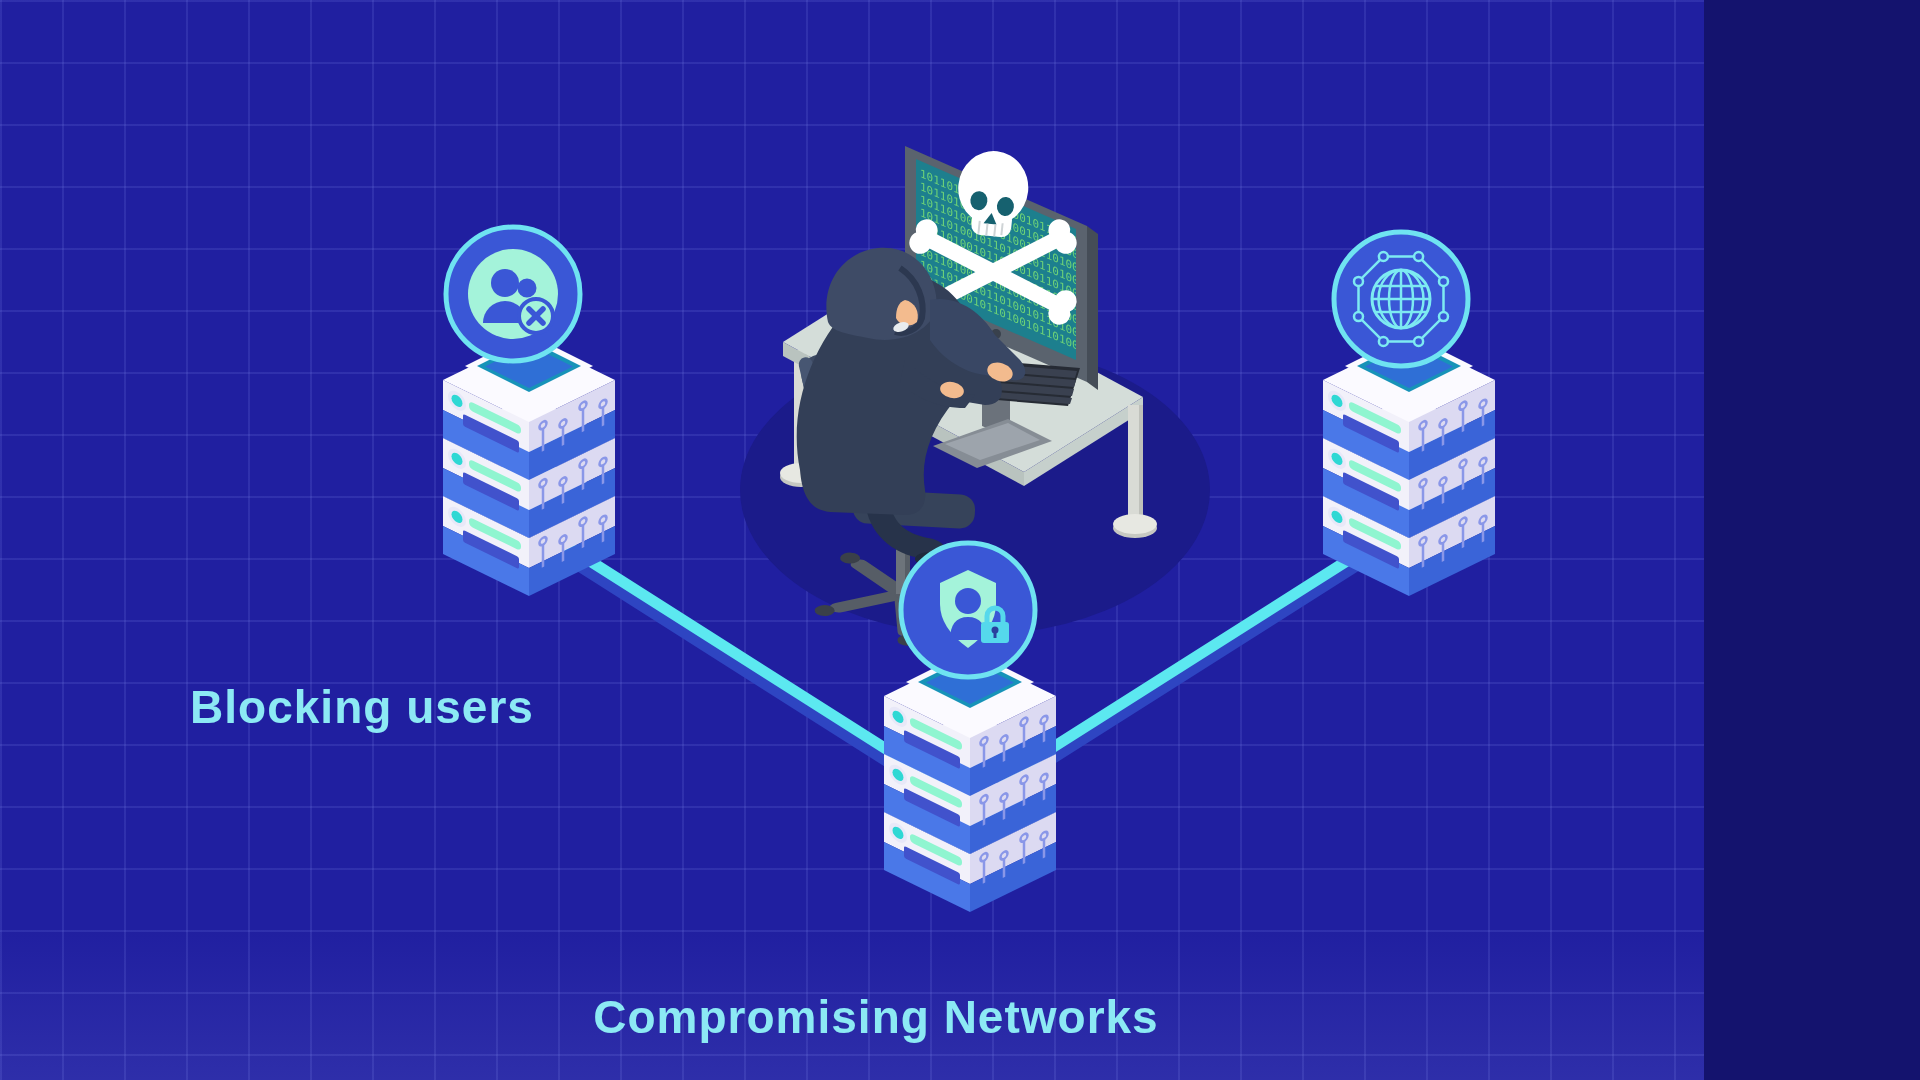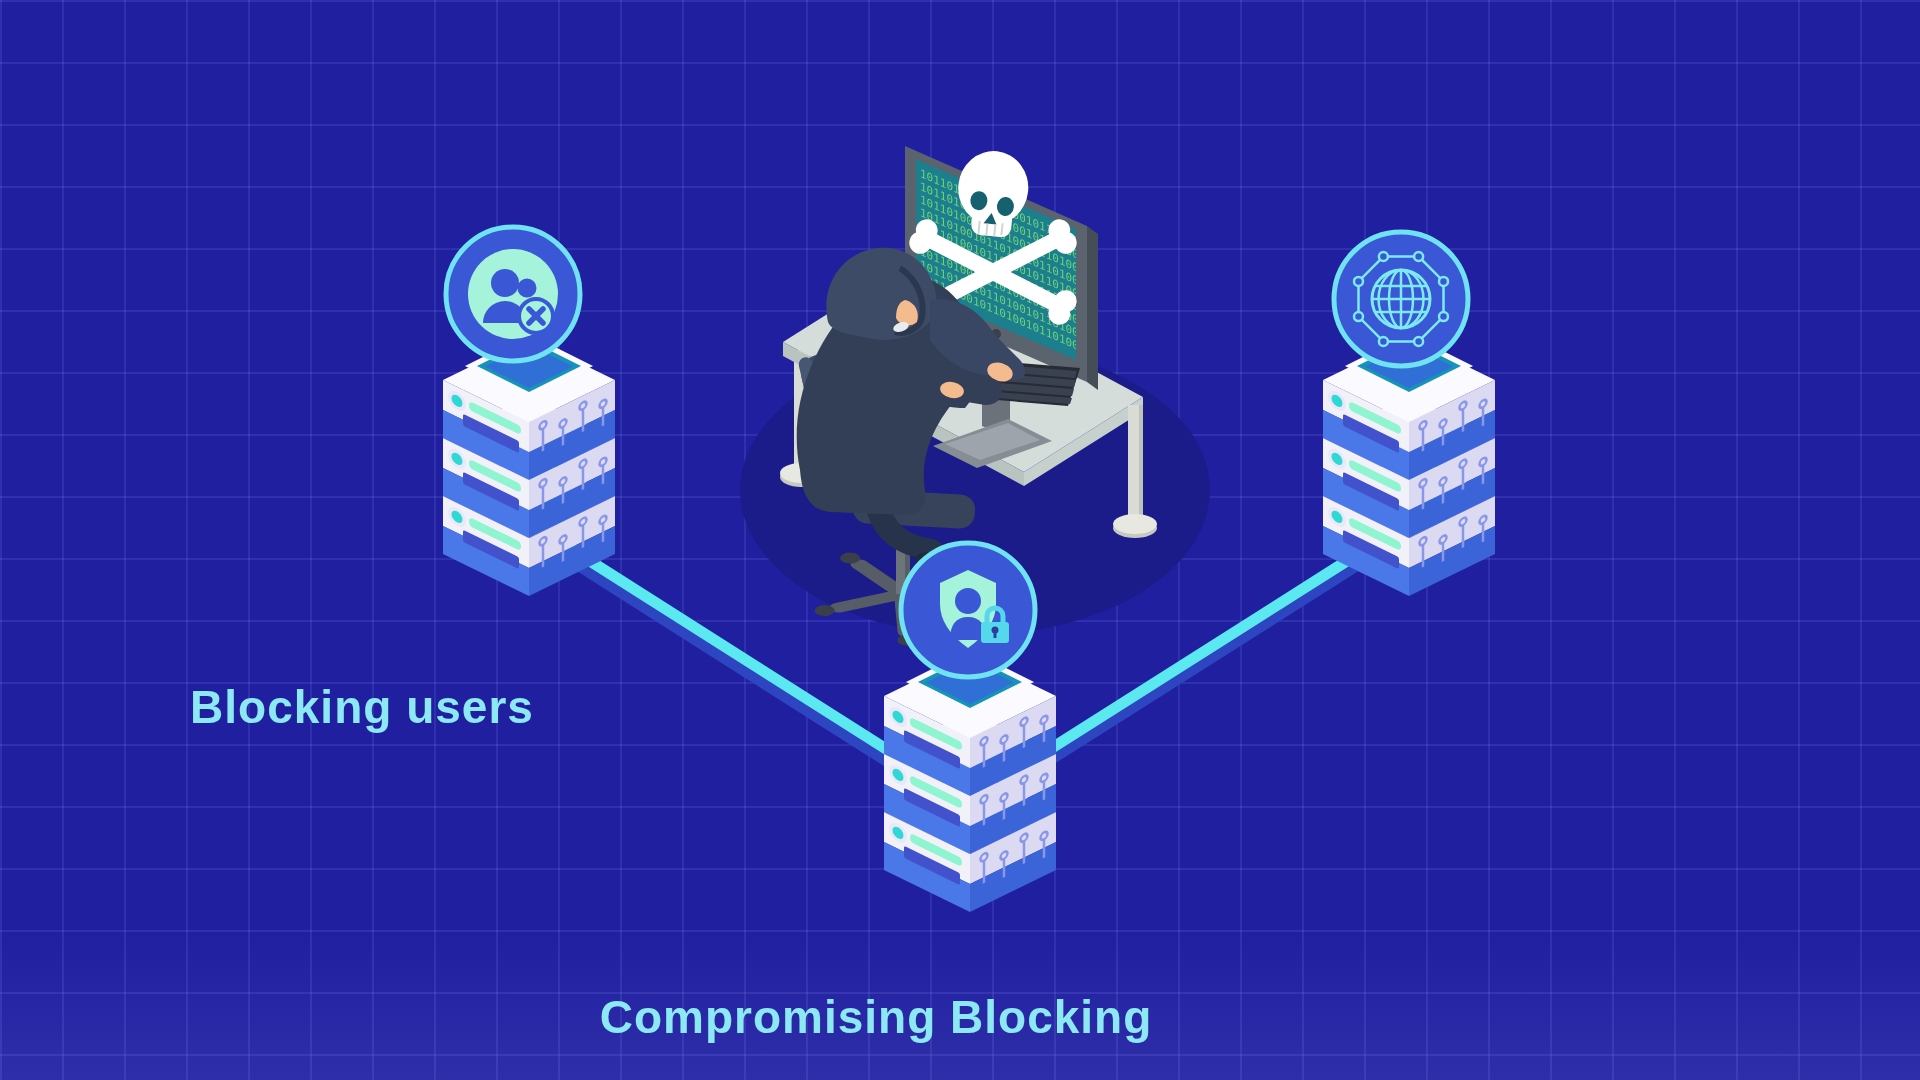--- a/index.html
+++ b/index.html
@@ -1,17 +1,17 @@
 <!DOCTYPE html>
 <html><head>
 <meta charset="utf-8">
 <style>
   html,body{margin:0;padding:0;background:#14136e;}
   .stage{
-    position:relative;width:1920px;height:1080px;overflow:hidden;
+    position:relative;width:1704px;height:1080px;overflow:hidden;
     background-color:#201fa0;
     background-image:
       linear-gradient(rgba(130,140,240,0.16) 2px, transparent 2px),
       linear-gradient(90deg, rgba(130,140,240,0.16) 2px, transparent 2px);
     background-size:62px 62px;
     font-family:"Liberation Sans", sans-serif;
   }
   .stage::after{
     content:"";position:absolute;inset:0;pointer-events:none;
     background:linear-gradient(to top, rgba(170,180,255,0.10), rgba(170,180,255,0) 14%);
@@ -258,17 +258,17 @@
       <circle cx="-42.5" cy="-17.6" r="4.5"></circle>
           <circle cx="-17.6" cy="-42.5" r="4.5"></circle>
     </g>
   </g>
 </svg>
 
 <div class="label" style="left:362px;top:576px">
   <div>Blocking users</div>
 </div>
 <div class="label" style="left:876px;top:886px">
-  <div>Compromising Blocking</div>
+  <div>Compromising Networks</div>
   
 </div>
 
 </div>
 
 </body></html>

